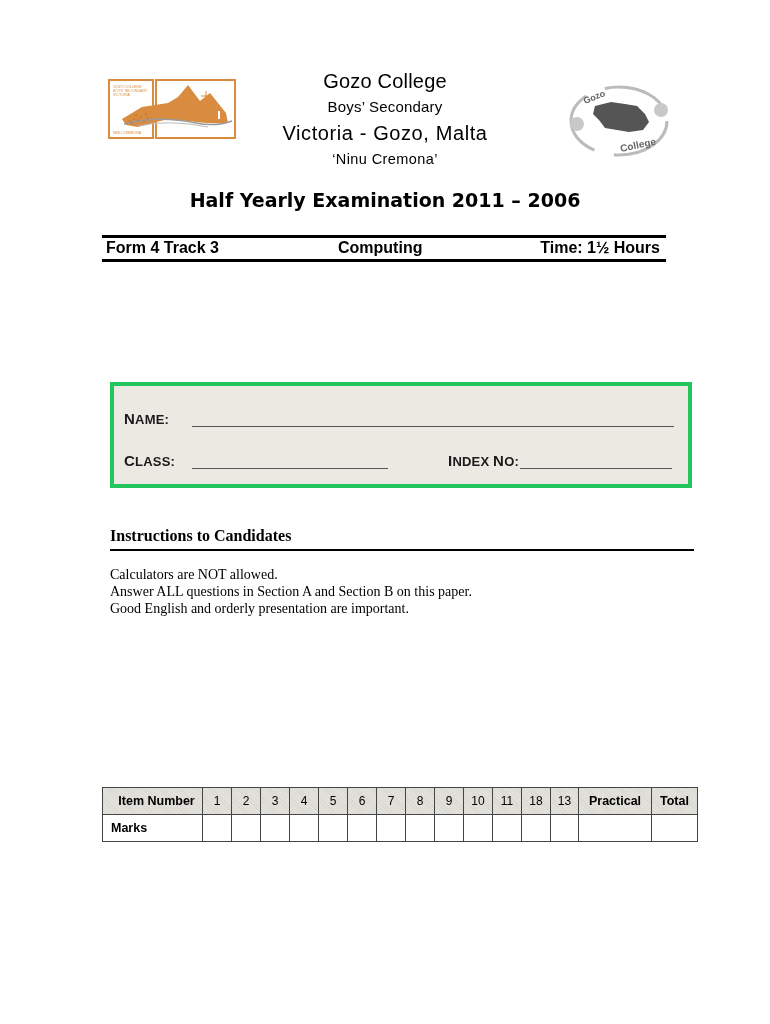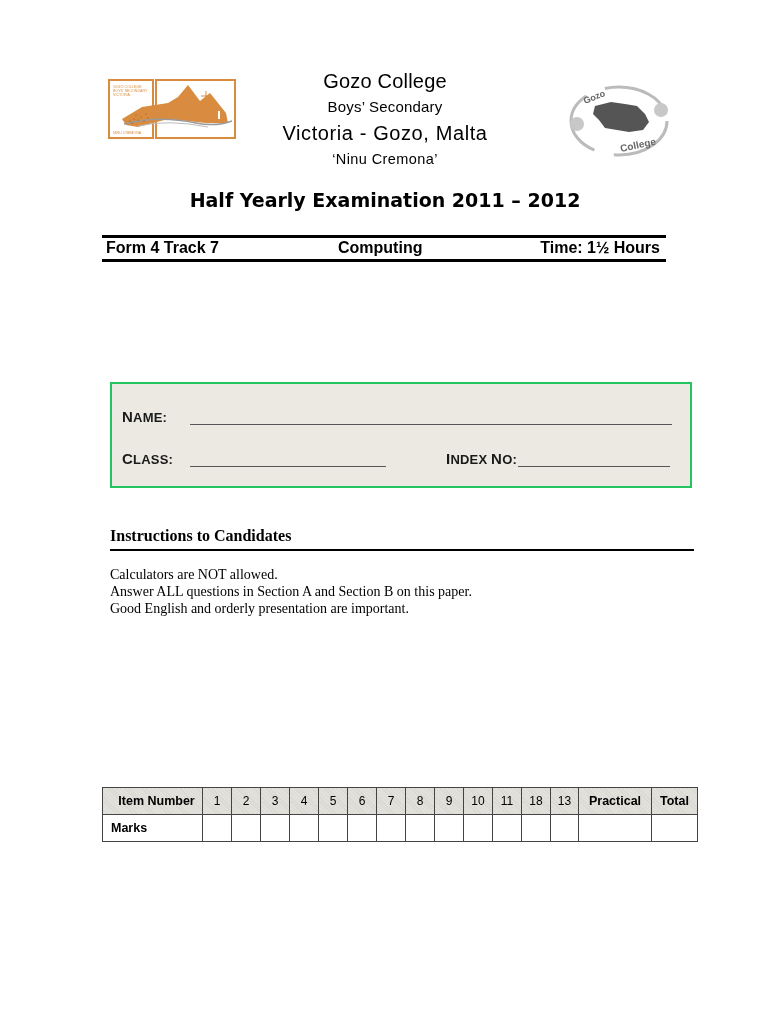--- a/index.html
+++ b/index.html
@@ -19,21 +19,21 @@
 
   .exam-title { left: 100px; top: 189px; width: 570px; text-align: center; font-family: "DejaVu Sans", sans-serif; font-weight: bold; font-size: 19px; }
 
   .info-bar { left: 102px; top: 235px; width: 564px; height: 21px; border-top: 3px solid #000; border-bottom: 3px solid #000; }
   .info-bar span { position: absolute; top: 0px; font-weight: bold; font-size: 16px; line-height: 20px; }
   .info-bar .form { left: 4px; }
   .info-bar .subject { left: 236px; }
   .info-bar .time { right: 6px; text-align: center; }
 
   
-  .cand-box { left: 110px; top: 382px; width: 582px; height: 106px; background: #ebe9e2; border: 2px solid #22c55e; box-sizing: border-box; }
+  .cand-box { left: 110px; top: 382px; width: 582px; height: 106px; background: #ebe9e2; border: 4px solid #22c55e; box-sizing: border-box; }
   .cand-box .lbl { position: absolute; font-family: "Liberation Sans", sans-serif; font-weight: bold; font-size: 13px; color: #1a1a1a; letter-spacing: 0.2px; }
   .cand-box .lbl .big { font-size: 15px; }
   .cand-box .line { position: absolute; border-bottom: 1px solid #555; height: 0; }
 
   
   .instr-title { left: 110px; top: 527px; font-family: "Liberation Serif", serif; font-weight: bold; font-size: 16px; }
   .instr-rule { left: 110px; top: 549px; width: 584px; height: 0; border-top: 2px solid #000; }
   .instr-body { left: 110px; top: 566px; font-family: "Liberation Serif", serif; font-size: 14px; line-height: 17px; }
 
   
@@ -87,24 +87,24 @@
   </svg>
 </div>
 
 <div class="abs school">
   <div class="l1">Gozo College</div>
   <div class="l2">Boys’ Secondary</div>
   <div class="l3">Victoria - Gozo, Malta</div>
   <div class="l4">‘Ninu Cremona’</div>
 </div>
 
-<div class="abs exam-title">Half Yearly Examination 2011 – 2012</div>
+<div class="abs exam-title">Half Yearly Examination 2011 – 2006</div>
 
 <div class="abs info-bar">
-  <span class="form">Form 4 Track 7</span>
+  <span class="form">Form 4 Track 3</span>
   <span class="subject">Computing</span>
   <span class="time">Time: 1½ Hours</span>
 </div>
 
 <div class="abs cand-box">
   <div class="lbl" style="left:10px; top:24px;"><span class="big">N</span><span>AME:</span></div>
   <div class="line" style="left:78px; top:40px; width:482px;"></div>
 
   <div class="lbl" style="left:10px; top:66px;"><span class="big">C</span><span>LASS:</span></div>
   <div class="line" style="left:78px; top:82px; width:196px;"></div>

